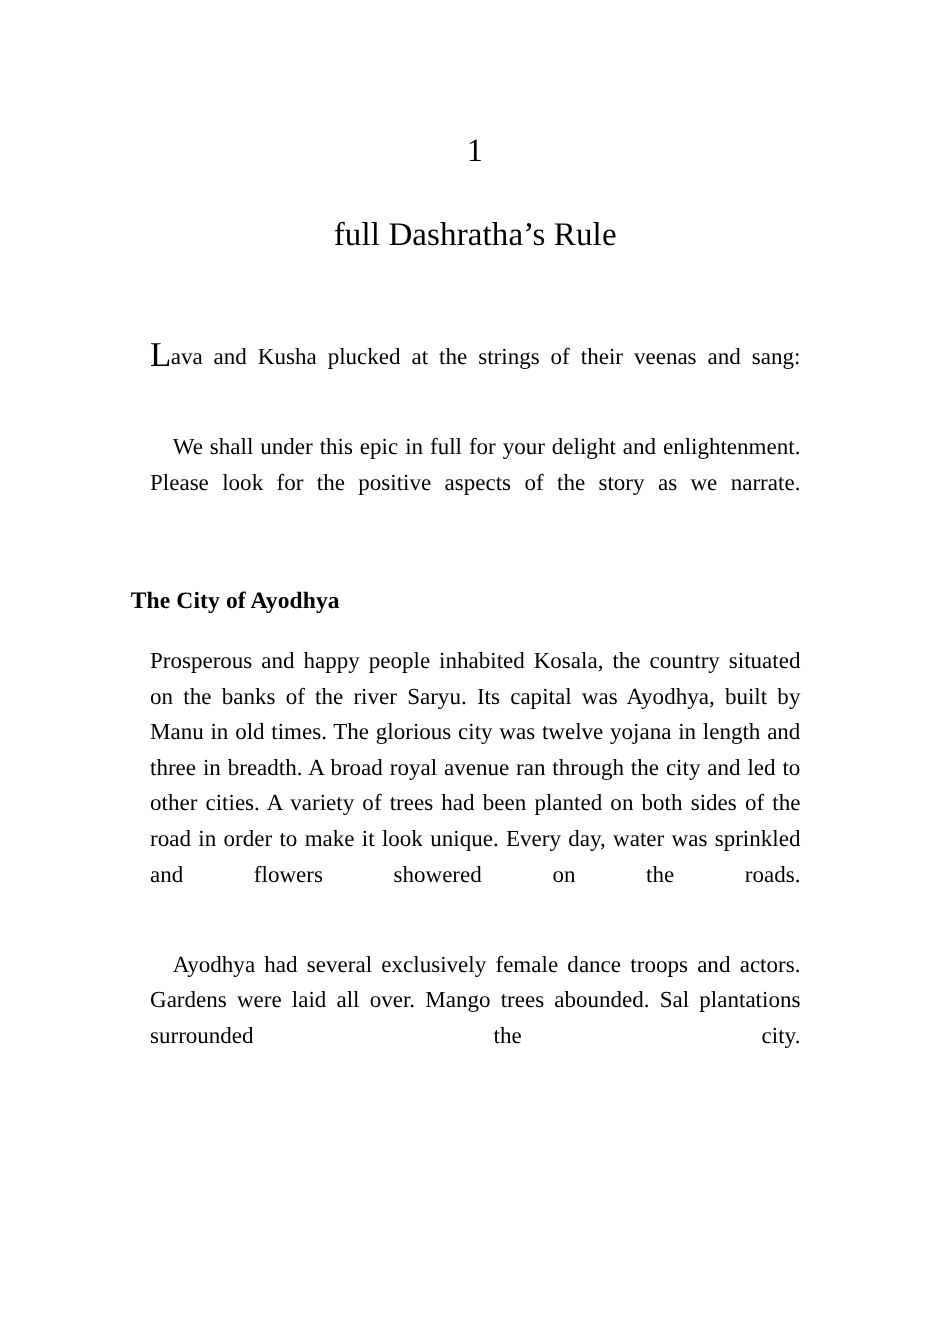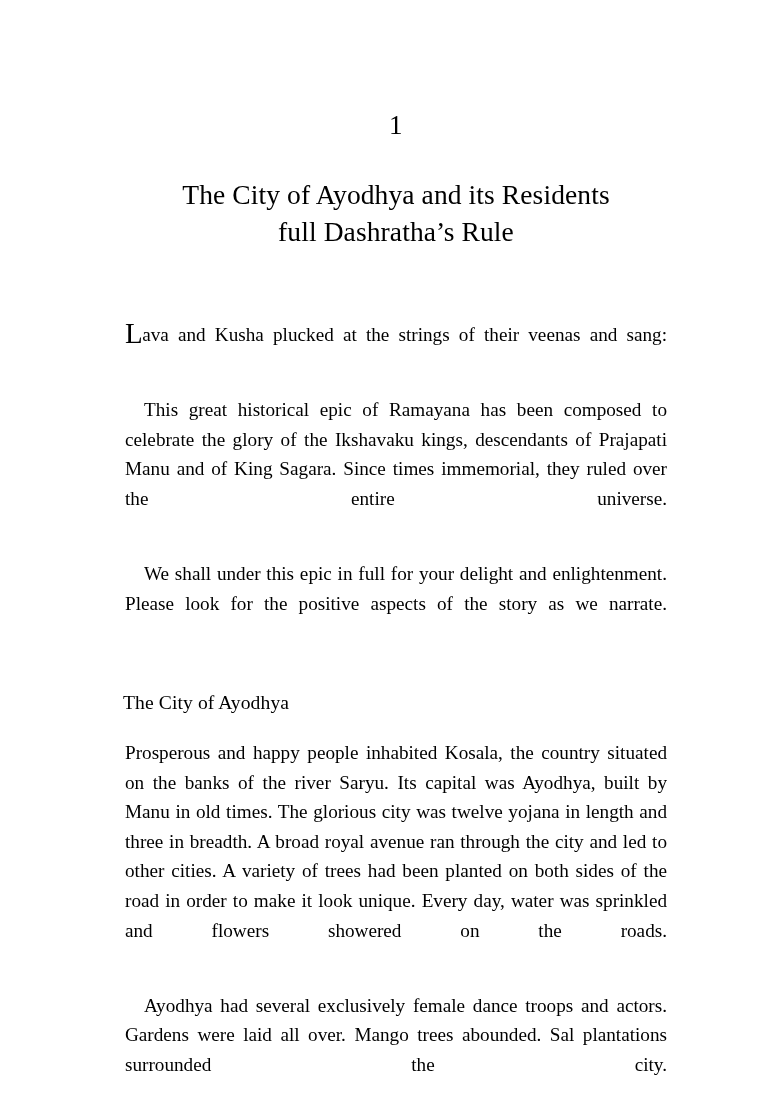--- a/index.html
+++ b/index.html
@@ -85,48 +85,46 @@
     font-size: 29px;
     line-height: 0;
     vertical-align: baseline;
     position: relative;
     top: 1.5px;
     letter-spacing: -0.5px;
   }
 
   
   h2.section-heading {
-    margin: 14px;
+    margin: 0;
     font-size: 19.6px;
     line-height: 28px;
-    font-weight: normal;
+    font-weight: bold;
     padding-top: 25px;
     padding-bottom: 5px;
     text-align: left;
     letter-spacing: 0.1px;
   }
 </style>
 </head>
 <body>
 
 <div class="page">
   <div class="content">
 
     <div class="chapter-number">1</div>
 
     <h1 class="chapter-title">
-      <span class="title-line">The City of Ayodhya and its Residents</span>
       <span class="title-line">full Dashratha’s Rule</span>
     </h1>
 
     <div class="body-block">
 
       <p class="para opening no-indent"><span class="initial-cap">L</span><span>ava and Kusha plucked at the strings of their veenas and sang:</span></p>
 
-      <p class="para">This great historical epic of Ramayana has been composed to celebrate the glory of the Ikshavaku kings, descendants of Prajapati Manu and of King Sagara. Since times immemorial, they ruled over the entire universe.</p>
 
       <p class="para">We shall under this epic in full for your delight and enlightenment. Please look for the positive aspects of the story as we narrate.</p>
 
       <h2 class="section-heading">The City of Ayodhya</h2>
 
       <p class="para no-indent">Prosperous and happy people inhabited Kosala, the country situated on the banks of the river Saryu. Its capital was Ayodhya, built by Manu in old times. The glorious city was twelve yojana in length and three in breadth. A broad royal avenue ran through the city and led to other cities. A variety of trees had been planted on both sides of the road in order to make it look unique. Every day, water was sprinkled and flowers showered on the roads.</p>
 
 
       <p class="para">Ayodhya had several exclusively female dance troops and actors. Gardens were laid all over. Mango trees abounded. Sal plantations surrounded the city.</p>
 

